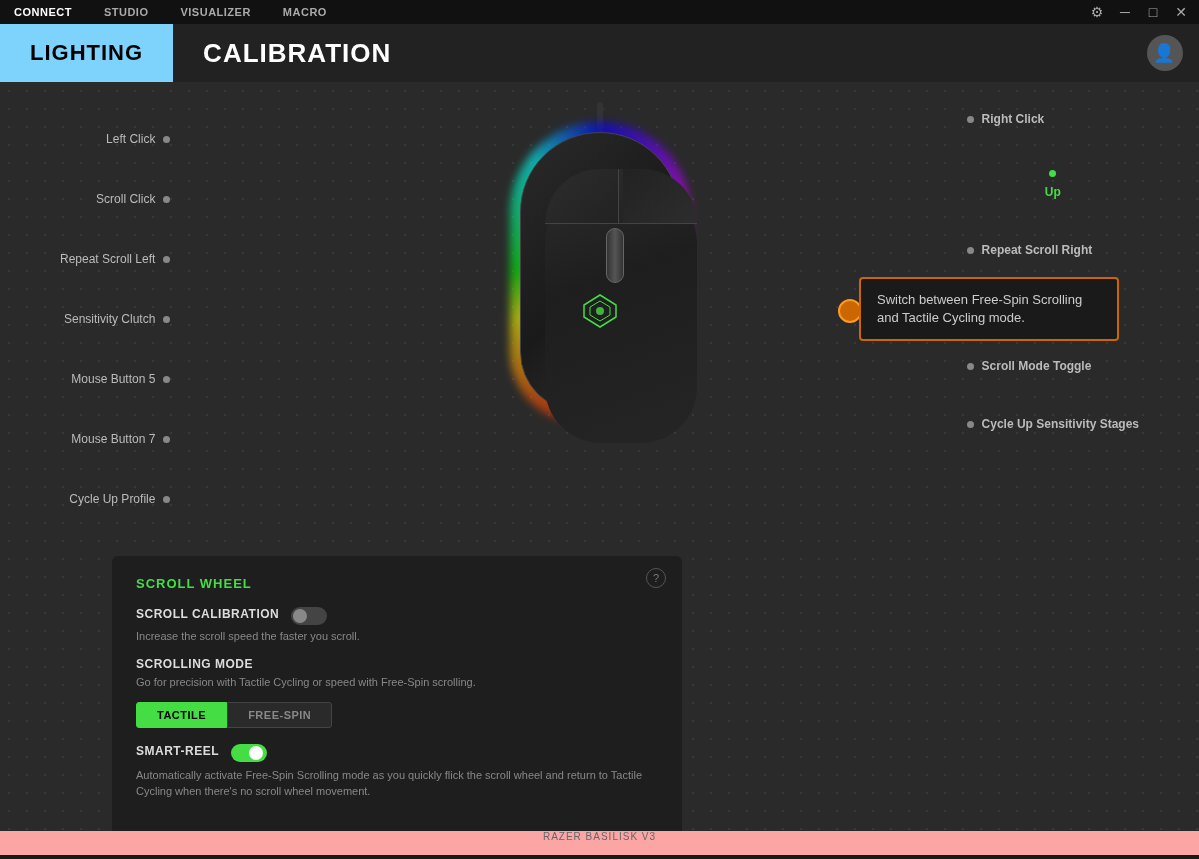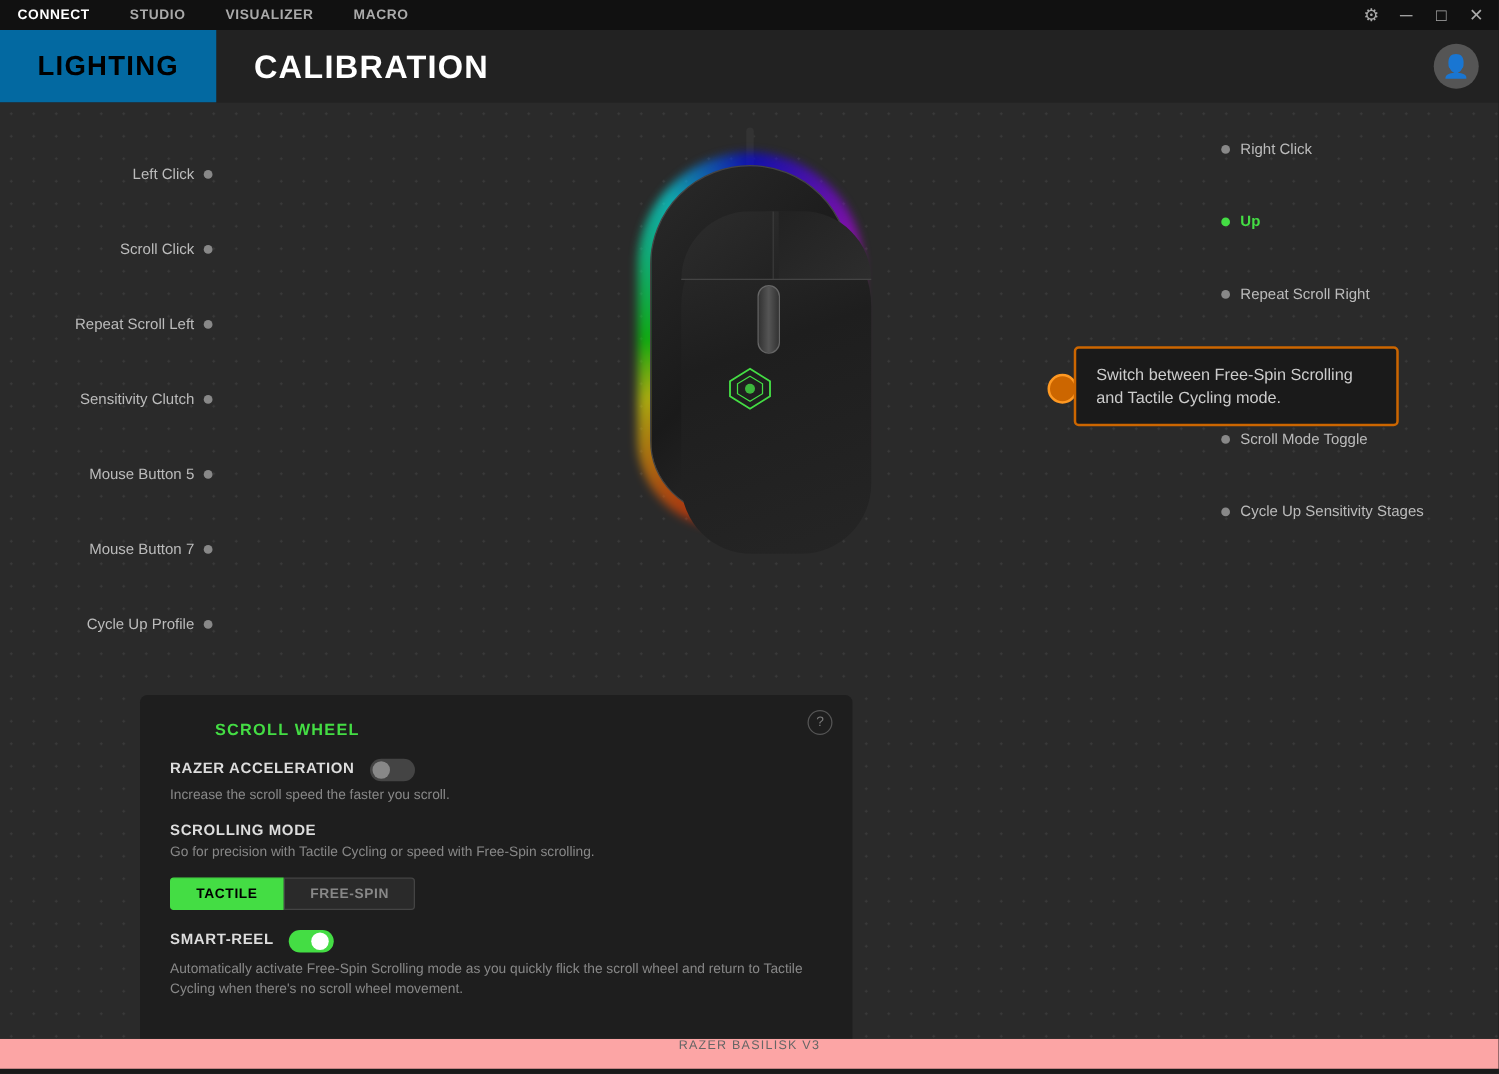--- a/index.html
+++ b/index.html
@@ -51,21 +51,21 @@
     }
 
     
     .header {
       display: flex;
       align-items: center;
       height: 58px;
       background: #222;
     }
     .header-lighting {
-      background: #0369a1;
+      background: #7dd3fc;
       color: #000;
       font-size: 22px;
       font-weight: bold;
       padding: 0 30px;
       height: 100%;
       display: flex;
       align-items: center;
       letter-spacing: 1px;
     }
     .header-calibration {
@@ -133,24 +133,26 @@
       display: flex;
       flex-direction: column;
       gap: 44px;
     }
     .label-item-right {
       display: flex;
       align-items: center;
       gap: 8px;
       font-size: 12px;
       color: #bbb;
+      font-weight: bold;
     }
     .label-item-right.highlighted {
       color: #44dd44;
       font-weight: bold;
+      flex-direction: column;
     }
 
     
     .mouse-svg-container {
       position: absolute;
       left: 50%;
       top: 20px;
       transform: translateX(-50%);
       width: 220px;
       height: 360px;
@@ -237,21 +239,20 @@
       align-items: center;
       justify-content: center;
       cursor: pointer;
     }
     .panel-title {
       color: #44dd44;
       font-size: 13px;
       font-weight: bold;
       letter-spacing: 1px;
       margin-bottom: 16px;
-      margin-left: 36px;
     }
     .panel-section-title {
       color: #ddd;
       font-size: 12px;
       font-weight: bold;
       letter-spacing: 0.5px;
       margin-bottom: 4px;
     }
     .panel-desc {
       color: #888;
@@ -569,21 +570,21 @@
     <button class="standard-btn">Standard</button>
     <div class="question-mark">?</div>
   </div>
 
   <div class="scroll-panel">
     <div class="panel-help">?</div>
 
     <div class="panel-title">SCROLL WHEEL</div>
 
     <div class="toggle-row">
-      <span class="panel-section-title">RAZER ACCELERATION</span>
+      <span class="panel-section-title">SCROLL CALIBRATION</span>
       <div class="toggle-switch off">
         <div class="toggle-knob"></div>
       </div>
     </div>
     <div class="panel-desc">Increase the scroll speed the faster you scroll.</div>
 
     <div class="panel-section-title">SCROLLING MODE</div>
     <div class="panel-desc">Go for precision with Tactile Cycling or speed with Free-Spin scrolling.</div>
 
     <div class="mode-buttons">

